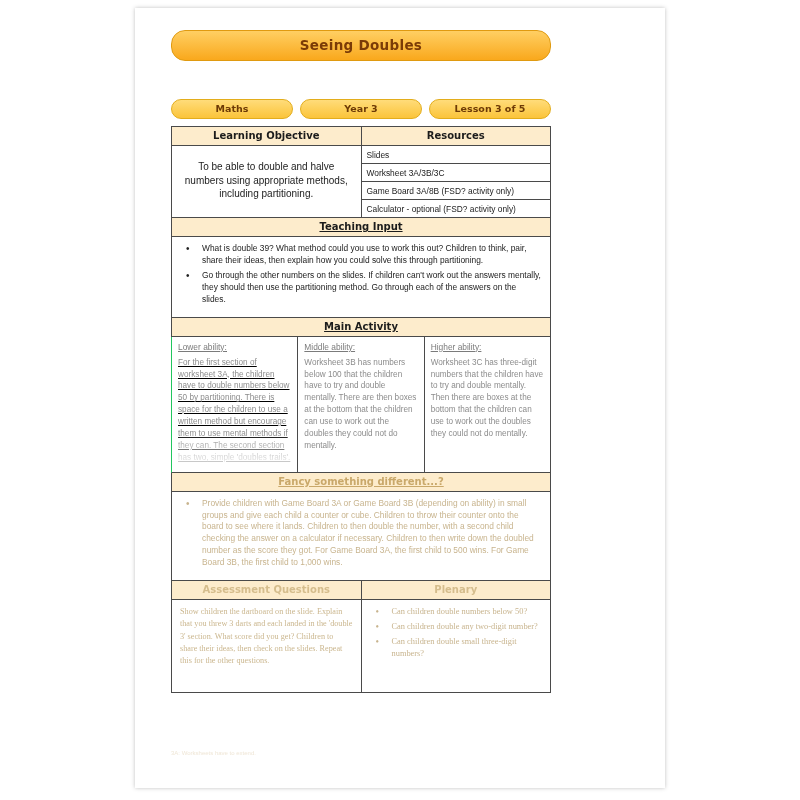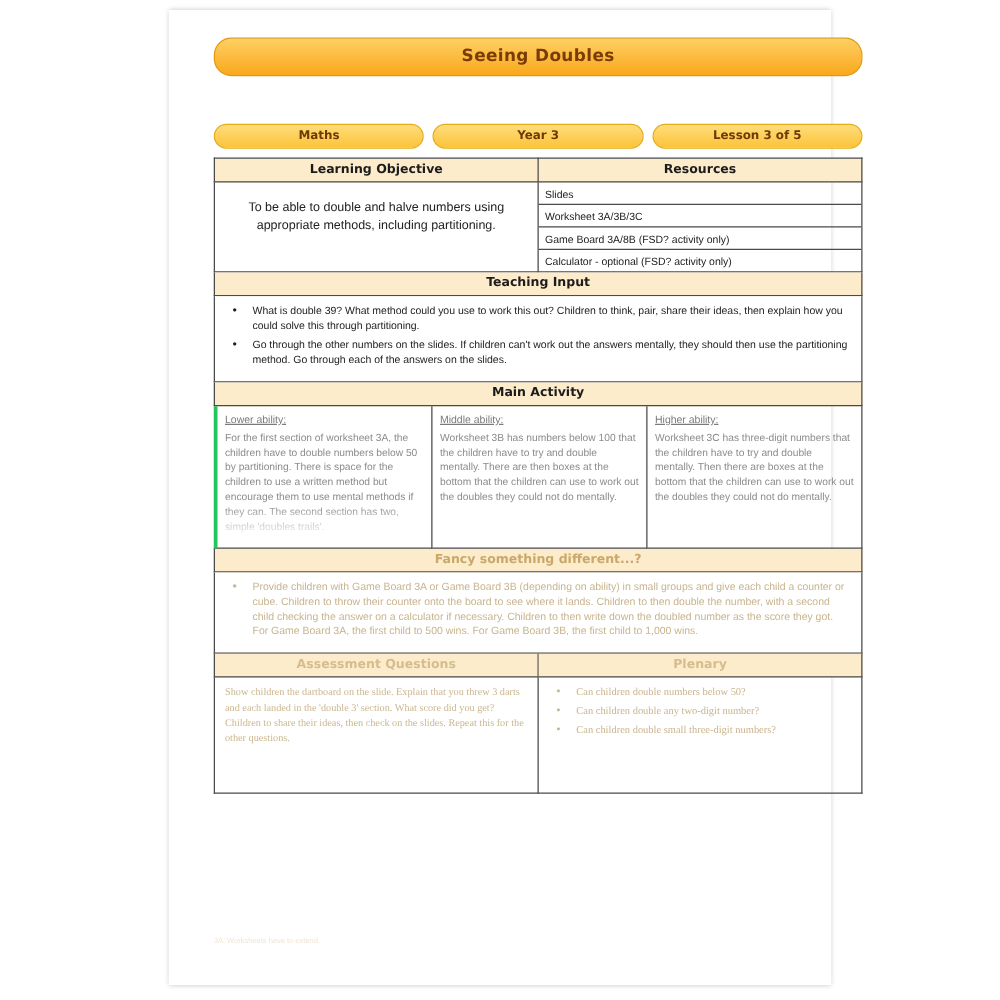--- a/index.html
+++ b/index.html
@@ -19,21 +19,21 @@
     top: 8px;
     width: 530px;
     height: 780px;
     background: #ffffff;
     box-shadow: 0 0 4px rgba(0,0,0,0.25);
   }
   #sheet {
     position: absolute;
     left: 36px;
     top: 22px;
-    width: 519px;
+    width: 380px;
   }
 
   .title-bar {
     background: linear-gradient(#ffc martial, #ffb13a);
     background: linear-gradient(#ffcf63, #f9a81c);
     border: 1px solid #e09a10;
     border-radius: 14px;
     text-align: center;
     padding: 6px 0 7px 0;
     color: #7a3b07;
@@ -85,20 +85,21 @@
   .band {
     background: #fdeccc;
     border: 1px solid #4a4a4a;
     border-top: none;
     text-align: center;
     font-weight: bold;
     font-size: 10px;
     padding: 3px 0 4px 0;
     color: #1c1c1c;
     font-family: "DejaVu Sans", sans-serif;
+    text-decoration: underline;
   }
   .band.faded { color: #c9a86a; }
 
   .obj-cell {
     padding: 14px 8px;
     text-align: center;
     font-size: 10px;
     line-height: 1.35;
     color: #222;
   }
@@ -142,21 +143,21 @@
 
   .ability-row { display: flex; }
   .ability-col {
     flex: 1;
     border: 1px solid #4a4a4a;
     border-top: none;
     border-left: none;
     padding: 5px 6px 8px 6px;
     min-height: 100px;
   }
-  .ability-col:first-child { border-left: 3px solid #22c55e; }
+  .ability-col:first-child { border-left: 1px solid #22c55e; text-decoration: underline; }
   .ability-head {
     font-size: 8.4px;
     color: #7b7b7b;
     text-decoration: underline;
     margin-bottom: 5px;
   }
   .ability-text {
     font-size: 8.2px;
     line-height: 1.45;
     color: #8c8c8c;

